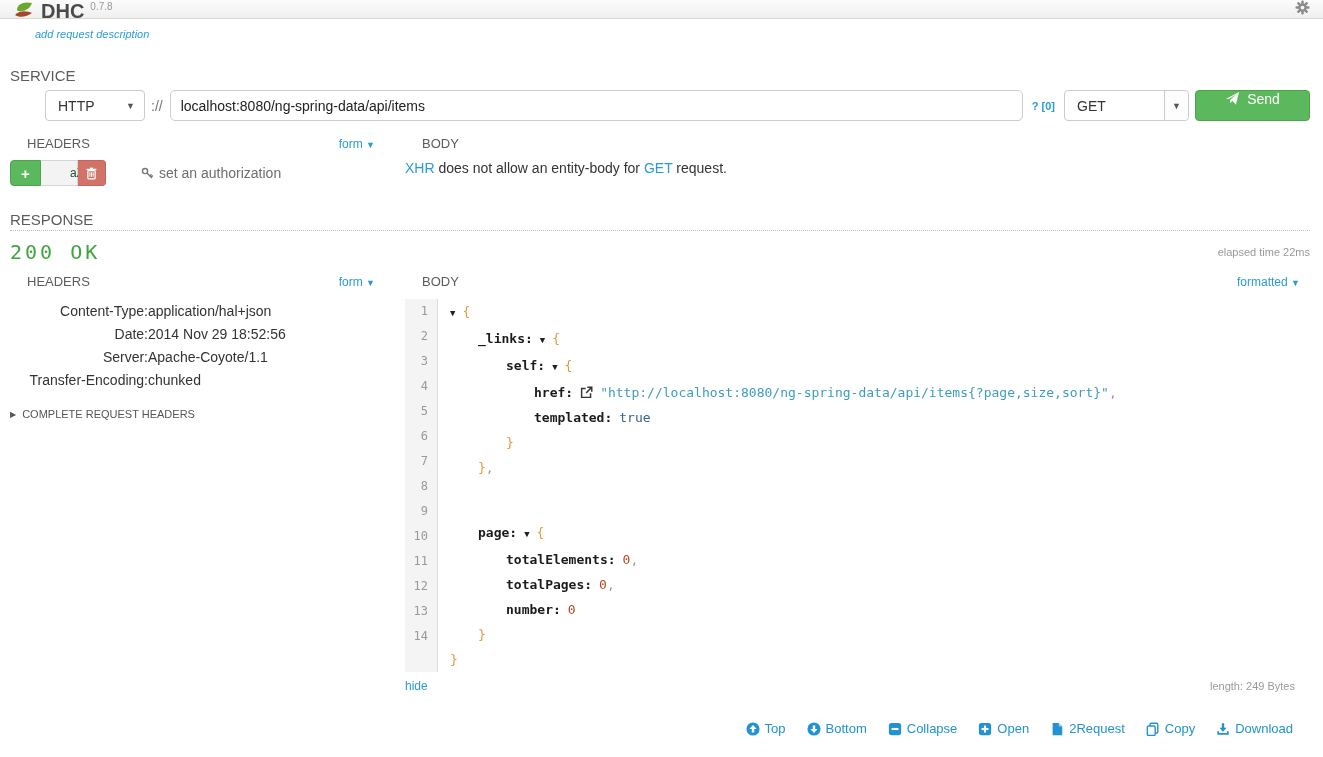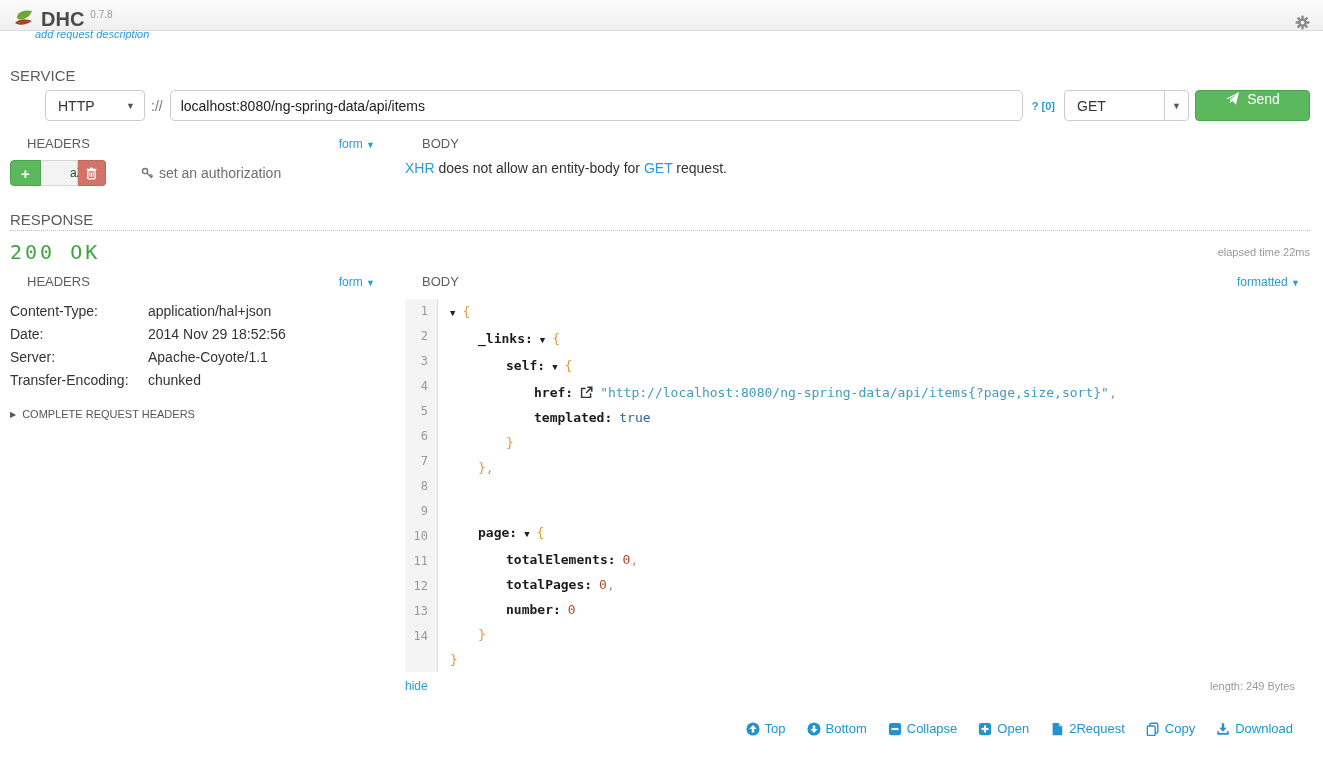--- a/index.html
+++ b/index.html
@@ -3,23 +3,23 @@
 <meta charset="utf-8">
 <style>
   * { margin:0; padding:0; box-sizing:border-box; }
   html,body { width:1323px; height:757px; background:#fff; overflow:hidden;
     font-family:"Liberation Sans", sans-serif; color:#333; }
   a { text-decoration:none; cursor:pointer; }
   .link { color:#2a9bd5; }
   .mono { font-family:"DejaVu Sans Mono", monospace; }
 
   
-  .topbar { position:absolute; top:0; left:0; width:100%; height:31px;
+  .topbar { position:absolute; top:0; left:0; width:100%; height:19px;
     background:linear-gradient(#fcfcfc,#efefef); border-bottom:1px solid #d9d9d9;
-    display:flex; align-items:flex-end; padding:0 13px; }
+    display:flex; align-items:flex-start; padding:0 13px; }
   .brand { display:flex; align-items:flex-start; gap:6px; }
   .brand-name { font-size:20px; font-weight:bold; color:#4a4a4a; line-height:22px; }
   .brand-ver { font-size:10px; color:#999; margin-top:1px; }
   .gear { margin-left:auto; color:#8a8a8a; cursor:pointer; display:flex; }
   .add-desc { position:absolute; top:28px; left:35px; font-size:11px;font-style:italic; }
 
   
   .sec-title { position:absolute; left:10px; font-size:15px; color:#5c5c5c; }
   #service-title { top:67px; }
   .service-bar { position:absolute; top:90px; left:10px; right:13px; height:31px;
@@ -71,21 +71,21 @@
   .status-row { position:absolute; top:240px; left:10px; right:13px;
     display:flex; align-items:center; }
   .status-code { font-size:20px; color:#3fa43f; letter-spacing:3px; }
   .elapsed { margin-left:auto; font-size:11px; color:#999; }
   #resp-head-row { top:274px; }
   .formatted-wrap { display:flex; }
   .formatted-link { margin-left:auto; font-size:12px; }
 
   #resp-body-panel { top:299px; }
   .hrow { display:flex; font-size:14px; color:#333; height:23px; align-items:center; }
-  .hname { width:138px; flex:none; }
+  .hname { width:138px; flex:none;text-align:right; }
   .crh { margin-top:17px; font-size:11px; color:#555; display:flex; align-items:center;
     gap:6px; cursor:pointer; }
   .crh .tri { font-size:8px; color:#555; }
 
   
   .jviewer { display:flex; }
   .jgutter { width:33px; flex:none; background:#f4f4f4; border-right:1px solid #ddd;
     text-align:right; padding-right:9px; }
   .jgutter .jnum { display:block; font-size:12px; color:#999; line-height:25px;
     font-family:"DejaVu Sans Mono", monospace; }

